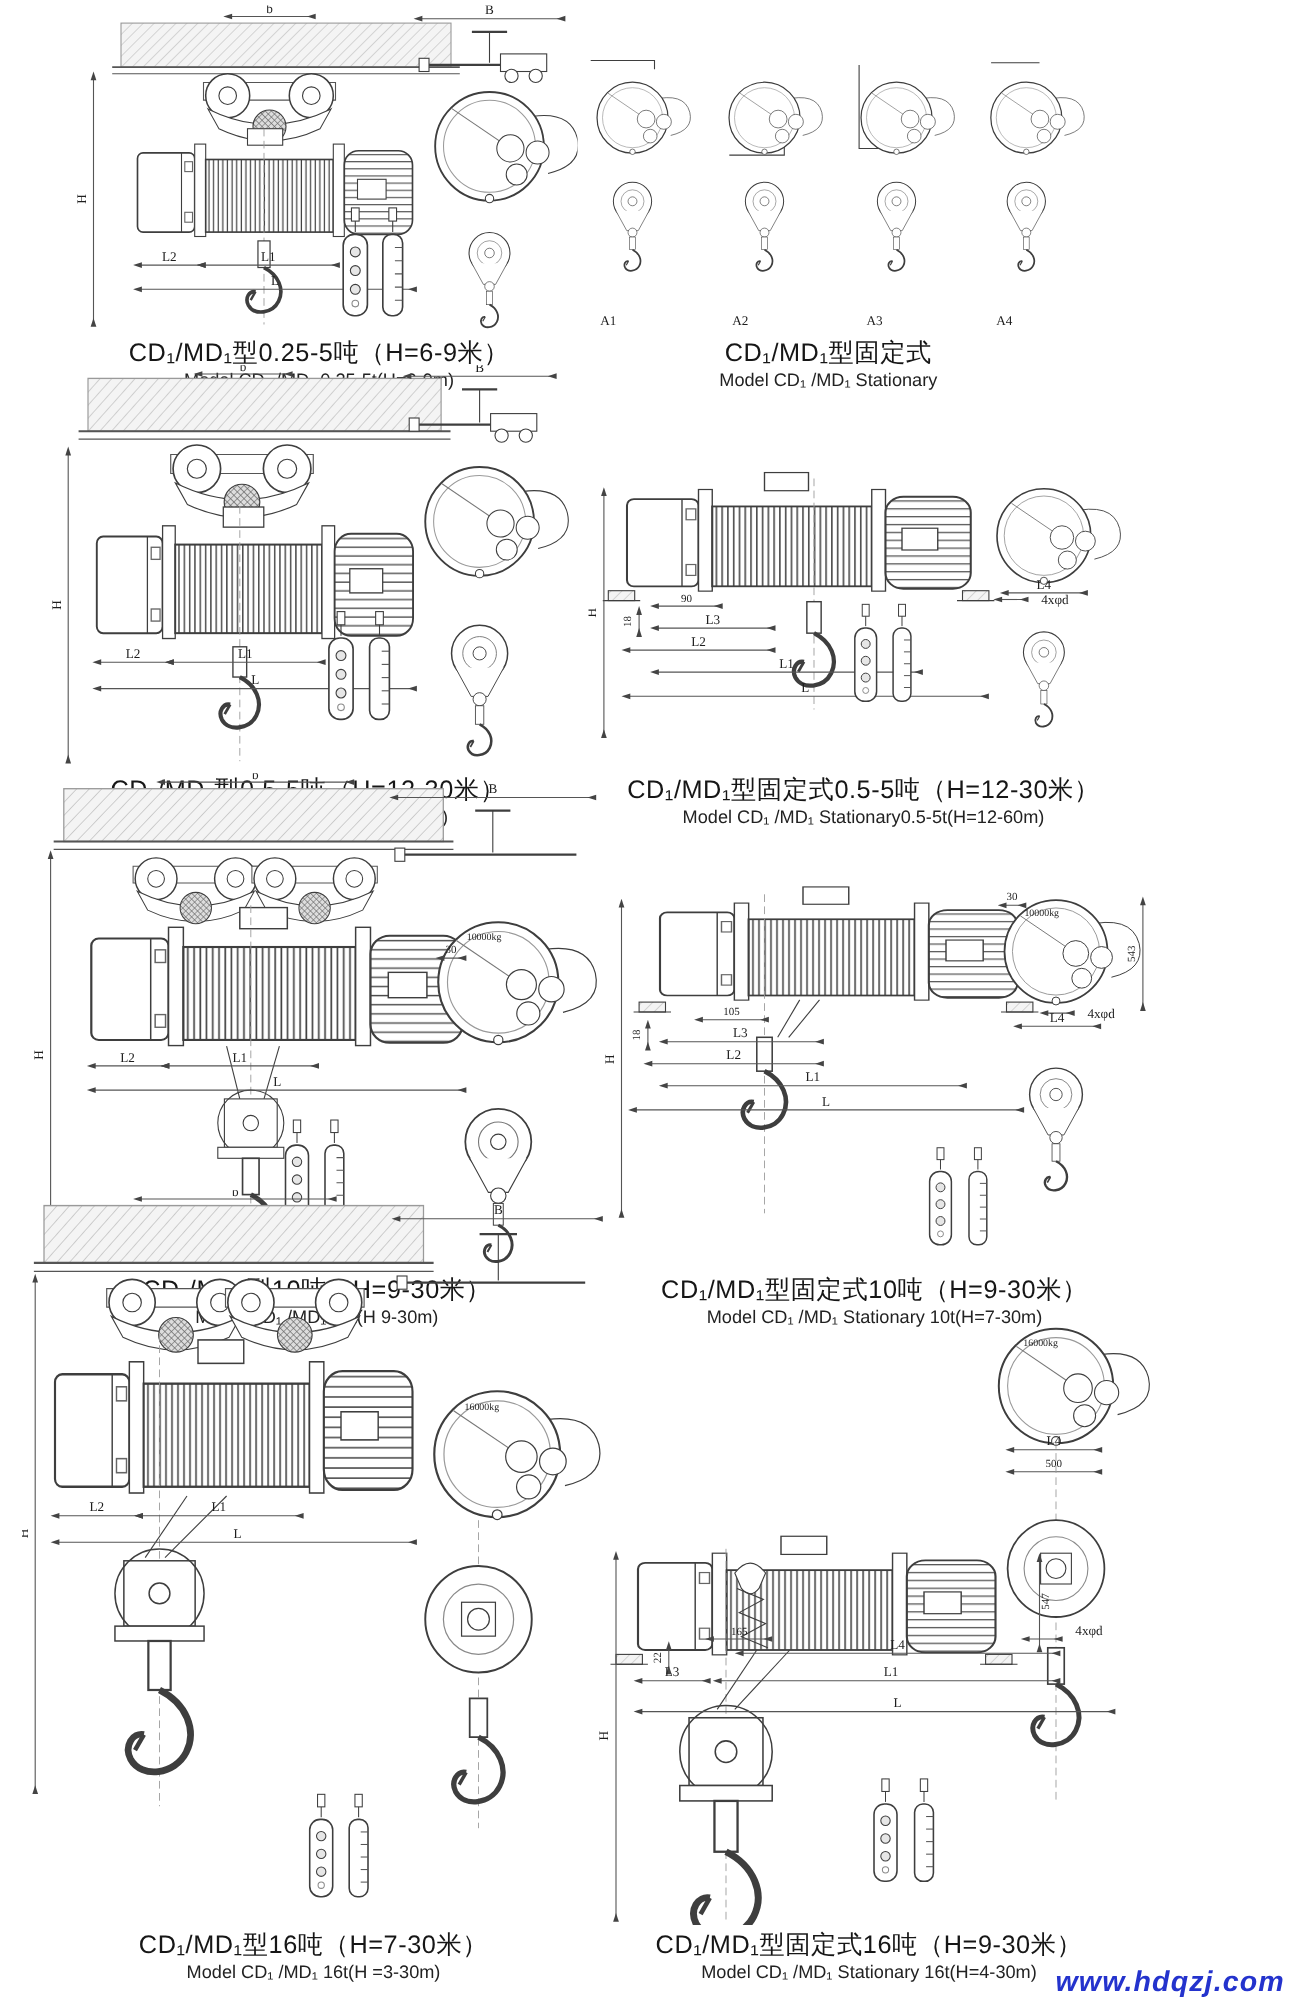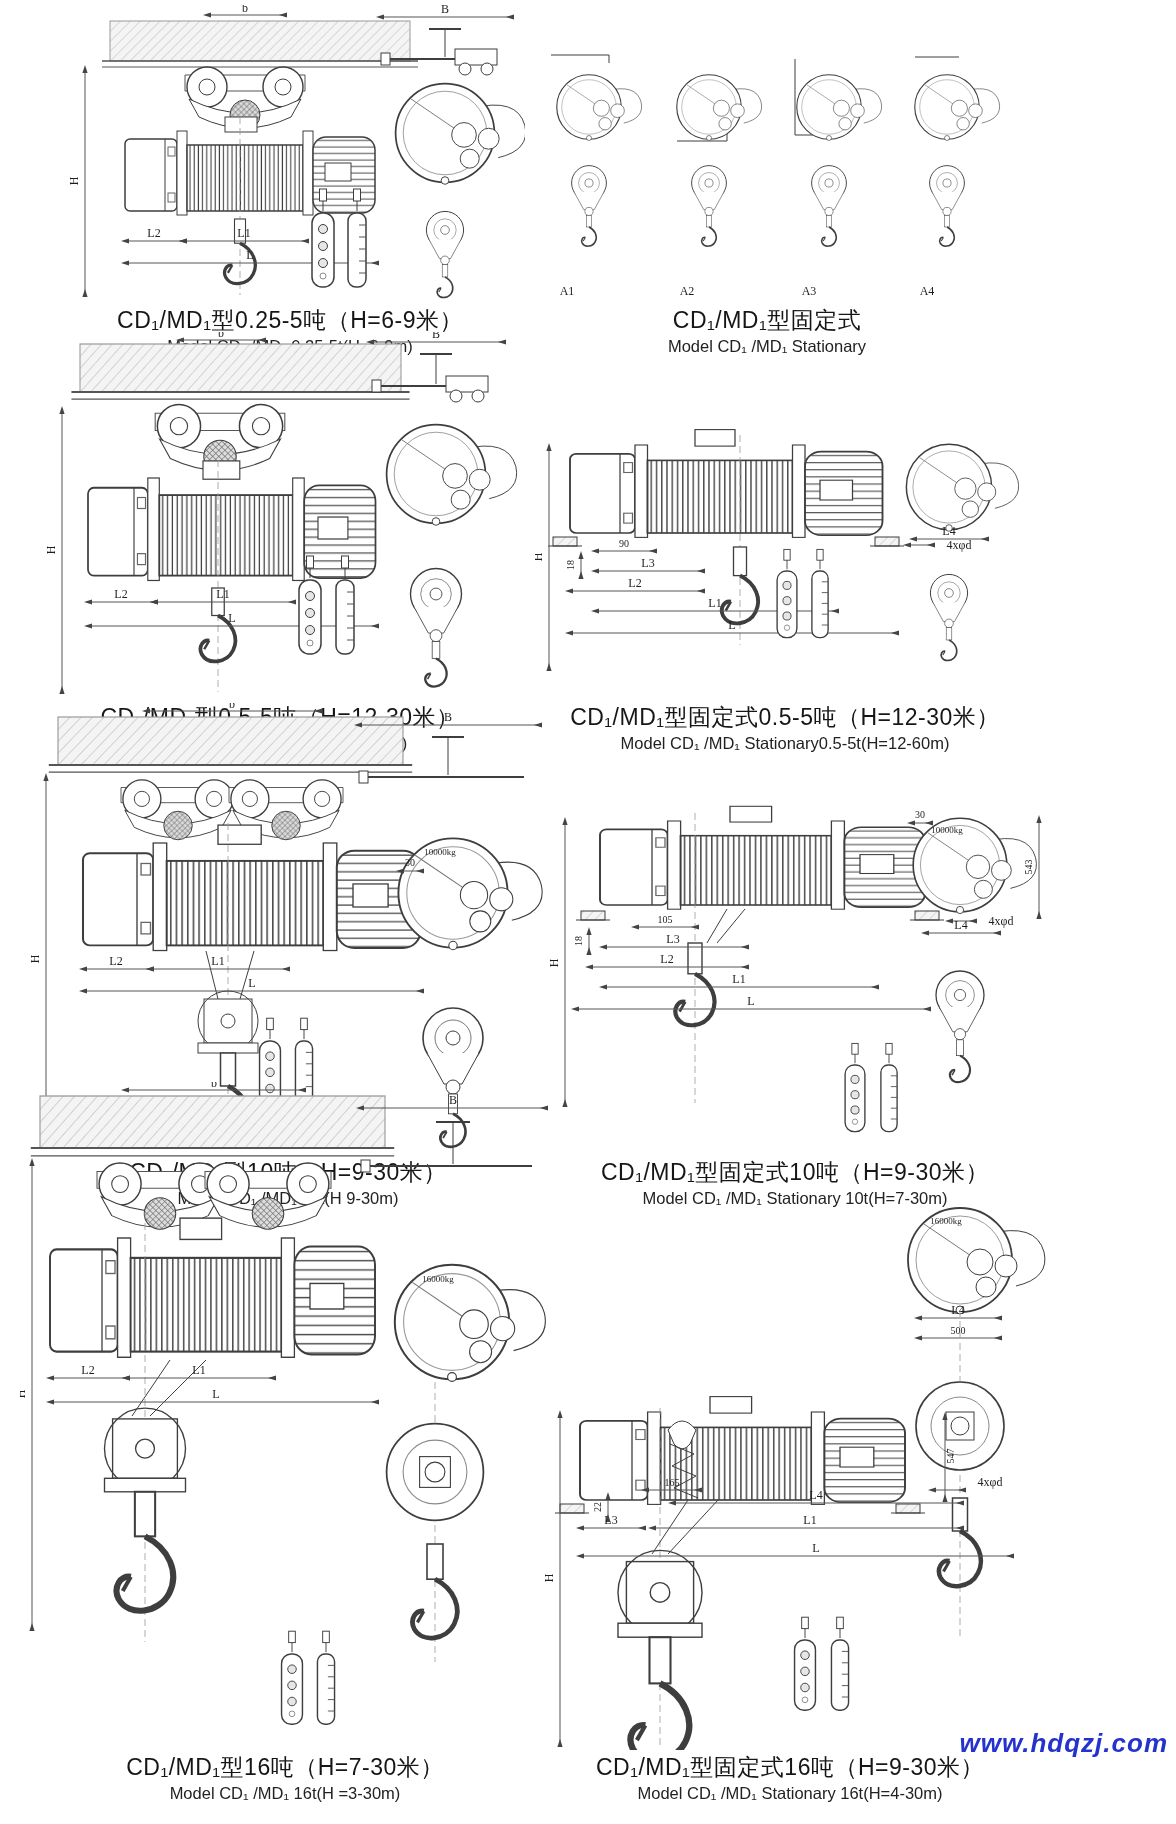--- a/index.html
+++ b/index.html
@@ -8,21 +8,21 @@
   .fig{position:absolute;}
   .fig svg{display:block;}
   .cap{text-align:center;margin-top:2px;}
   .cap-zh{font-size:23px;letter-spacing:0.5px;color:#161616;}
   .cap-en{font-size:16.5px;color:#222;margin-top:1px;}
   .dlab{font:12px "Liberation Serif",serif;fill:#1e1e1e;text-anchor:middle;}
   .dlab-s{font:10px "Liberation Serif",serif;fill:#1e1e1e;text-anchor:middle;}
   .caplab{font:9px "Liberation Serif",serif;fill:#1e1e1e;text-anchor:middle;}
   line.dim{stroke:#555;stroke-width:1;marker-start:url(#ma);marker-end:url(#ma);}
   line.cl{stroke:#9a9a9a;stroke-width:0.8;stroke-dasharray:7 4;}
-  #watermark{position:absolute;right:8px;top:1728px;font-weight:bold;font-style:italic;
+  #watermark{position:absolute;right:8px;top:1786px;font-weight:bold;font-style:italic;
              font-size:26px;letter-spacing:1px;}
 </style>
 </head>
 <body>
 
 <div id="page">
 
 <svg width="0" height="0" style="position:absolute" aria-hidden="true">
 <defs>
   <marker id="ma" markerWidth="9" markerHeight="8" refX="4.5" refY="4" orient="auto">
@@ -175,21 +175,21 @@
     <use href="#g-hookblock" transform="translate(390,225) scale(0.62)"></use>
     <use href="#g-pendant" transform="translate(268,208)"></use>
     <use href="#g-pendant2" transform="translate(302,208)"></use>
   </svg>
   <div class="cap">
     <div class="cap-zh">CD₁/MD₁型0.25-5吨（H=6-9米）</div>
     <div class="cap-en">Model CD₁ /MD₁ 0.25-5t(H=6-9m)</div>
   </div>
 </section>
 
-<section class="fig" style="left:527px;top:45px;width:480px;">
+<section class="fig" style="left:513px;top:45px;width:480px;">
   <svg viewBox="0 0 480 258" width="480" height="258">
     <g>
       <path d="M24,10 h58 v8" fill="none" stroke="#3e3e3e"></path>
       <use href="#g-sideunit" transform="translate(62,62) scale(0.62)"></use>
       <use href="#g-hookblock" transform="translate(62,138) scale(0.58)"></use>
     </g>
     <g>
       <path d="M150,96 h50 v-8" fill="none" stroke="#3e3e3e"></path>
       <use href="#g-sideunit" transform="translate(182,62) scale(0.62)"></use>
       <use href="#g-hookblock" transform="translate(182,138) scale(0.58)"></use>

